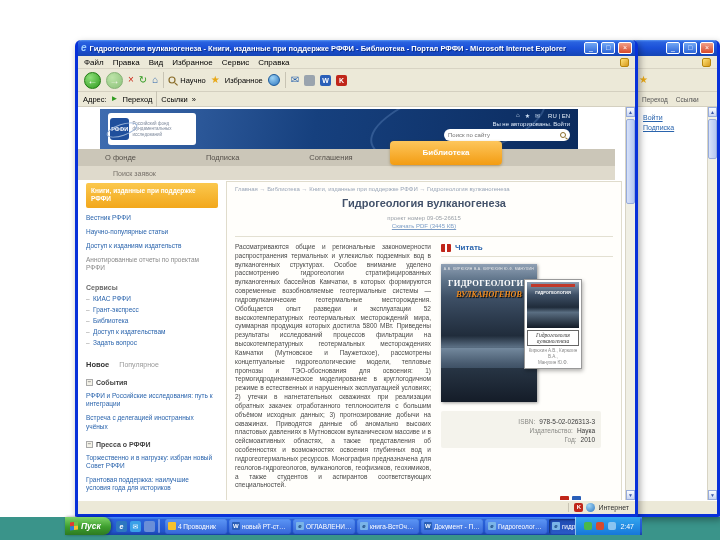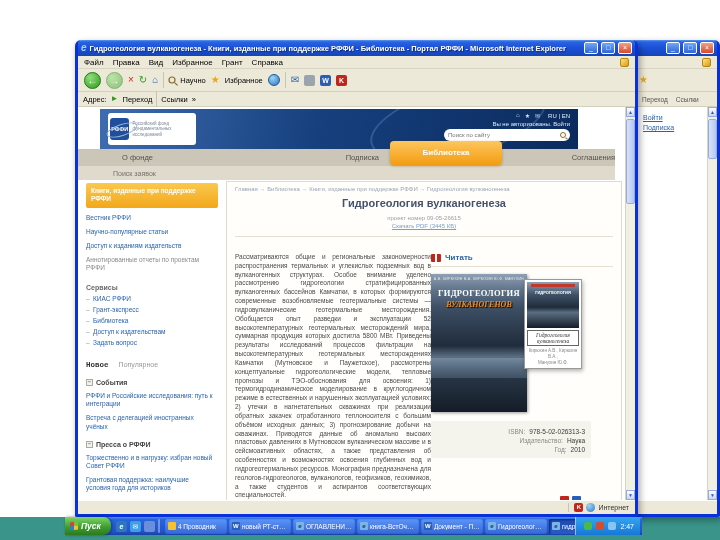--- a/index.html
+++ b/index.html
@@ -83,53 +83,53 @@
   .hdr-icons { display:flex; justify-content:flex-end; gap:5px; font-size:6px; color:#cfe0f5; }
   .hdr-lang { display:inline-block; margin-left:8px; font-size:6px; color:#e8f0fa; }
   .hdr-auth { font-size:6px; color:#dce8f8; margin-top:2px; }
   .hdr-search { margin-top:2px; margin-left:auto; width:126px; height:12px; background:#fff; border-radius:6px;
                 display:flex; align-items:center; padding:0 4px; gap:3px; }
   .hdr-search input { flex:1; border:0; outline:0; font-size:6px; color:#333; font-family:"Liberation Sans",sans-serif; }
   .mag { width:6px; height:6px; border:1.3px solid #8a6d2a; border-radius:50%; position:relative; }
   .mag:after { content:""; position:absolute; left:4px; top:5px; width:3px; height:1.2px; background:#8a6d2a; transform:rotate(40deg); }
 
   .navrow { position:absolute; left:0; top:42px; width:537px; height:17px; background:#cbc6b8;
-            display:flex; align-items:center; gap:70px; padding-left:44px; font-size:7.5px; color:#55504a;justify-content:space-between; }
+            display:flex; align-items:center; gap:70px; padding-left:27px; font-size:7.5px; color:#55504a; }
   .subrow { position:absolute; left:0; top:59px; width:537px; height:14px; background:#dfdacc;
             display:flex; align-items:center; padding-left:35px; font-size:7px; color:#77716a; }
   .orange-tab { position:absolute; left:312px; top:34px; width:112px; height:24px; z-index:3;
                 background:linear-gradient(#fdc65c,#f39c12); border-radius:4px;
                 box-shadow:0 1px 3px rgba(120,80,0,.4); color:#fff; font-weight:bold; font-size:8px;
                 text-align:center; line-height:24px; }
 
   .side { position:absolute; left:8px; top:76px; width:140px; }
   .side-active { width:132px; background:linear-gradient(#fbc84e,#f2a71b); border-radius:2px; color:#fff;
                  font-weight:bold; font-size:6.5px; line-height:1.3; padding:4px 5px; }
   .side a, .slink { display:block; width:128px; color:#2a64ad; font-size:6.5px; line-height:1.25;
                     margin-top:6px; text-decoration:none; cursor:pointer; }
   .slink.muted { color:#8a8a8a; }
   .shdr { font-size:7px; font-weight:bold; color:#6a6a6a; margin-top:11px; }
   .tree { margin-top:4px; }
   .tree .slink { margin-top:3px; padding-left:7px; position:relative; }
   .tree .slink:before { content:"–"; position:absolute; left:0; color:#9a9a9a; }
   .side-tabs { margin-top:13px; font-size:7.5px; }
-  .side-tabs .on { font-weight:bold; color:#333;font-family:Liberation Mono, monospace; }
+  .side-tabs .on { font-weight:bold; color:#333; }
   .side-tabs .off { color:#999; margin-left:8px; font-size:7px; }
   .sec-h { margin-top:10px; font-size:7px; font-weight:bold; color:#444; display:flex; align-items:center; gap:3px; }
   .minus { width:7px; height:7px; border:1px solid #aaa; font-size:6px; line-height:5px; text-align:center; color:#777; background:#f4f2e8; }
 
   .card { position:absolute; left:148px; top:74px; width:396px; height:324px; background:#fffefb;
           border:1px solid #e0dccc; padding:4px 8px; overflow:hidden; }
   .crumb { font-size:6px; color:#9aa6b8; white-space:nowrap; overflow:hidden; }
   .btitle { margin-top:5px; text-align:center; font-size:11px; font-weight:bold; color:#44536b; }
   .bauth { text-align:center; font-size:9px; color:#2a64ad; margin-top:2px; }
   .meta1 { text-align:center; font-size:6px; color:#9aa0a8; margin-top:6px; }
   .meta2 { text-align:center; font-size:6px; color:#7a9cc6; margin-top:2px; text-decoration:underline; cursor:pointer; }
   .chr { border:0; border-top:1px solid #e3e0d2; margin-top:7px; }
-  .cols { display:flex; margin-top:16px; }
+  .cols { display:flex; margin-top:6px; gap:10px; }
   .abstract { width:196px; font-size:6.5px; line-height:1.36; color:#4a4a4a; text-align:justify; }
   .rightcol { flex:1; }
   .readrow { display:flex; align-items:center; gap:4px; border-bottom:1px solid #e3e0d2; padding-bottom:4px; }
   .bookico { width:10px; height:8px; background:#c0261a; border-radius:1px; position:relative; }
   .bookico:after { content:""; position:absolute; left:4px; top:0; bottom:0; width:1.5px; background:#fff; }
   .readlnk { color:#2a64ad; font-size:8px; font-weight:bold; cursor:pointer; }
   .cover { margin-top:7px; width:96px; height:138px; position:relative; overflow:hidden;
            background:linear-gradient(180deg,#8fa0b4 0%,#5d7288 12%,#3e5066 24%,#2e3d50 38%,#202c3b 52%,#5a6e82 60%,#2a3848 72%,#141c28 100%);
            box-shadow:1px 1px 3px rgba(0,0,0,.4); }
   .cov-auth { position:absolute; top:3px; left:0; right:0; text-align:center; font-size:3.5px;
@@ -243,21 +243,21 @@
       <span class="wbtn">_</span>
       <span class="wbtn">□</span>
       <span class="wbtn close">×</span>
     </div>
 
     <div class="menubar">
       <span>Файл</span>
       <span>Правка</span>
       <span>Вид</span>
       <span>Избранное</span>
-      <span>Грант</span>
+      <span>Сервис</span>
       <span>Справка</span>
       <span class="gold"></span>
     </div>
 
     <div class="toolbar">
       <span class="circ"><span>←</span></span>
       <span class="circ dim"><span>→</span></span>
       <span class="tico red">×</span>
       <span class="tico green">↻</span>
       <span class="tico blue">⌂</span>

